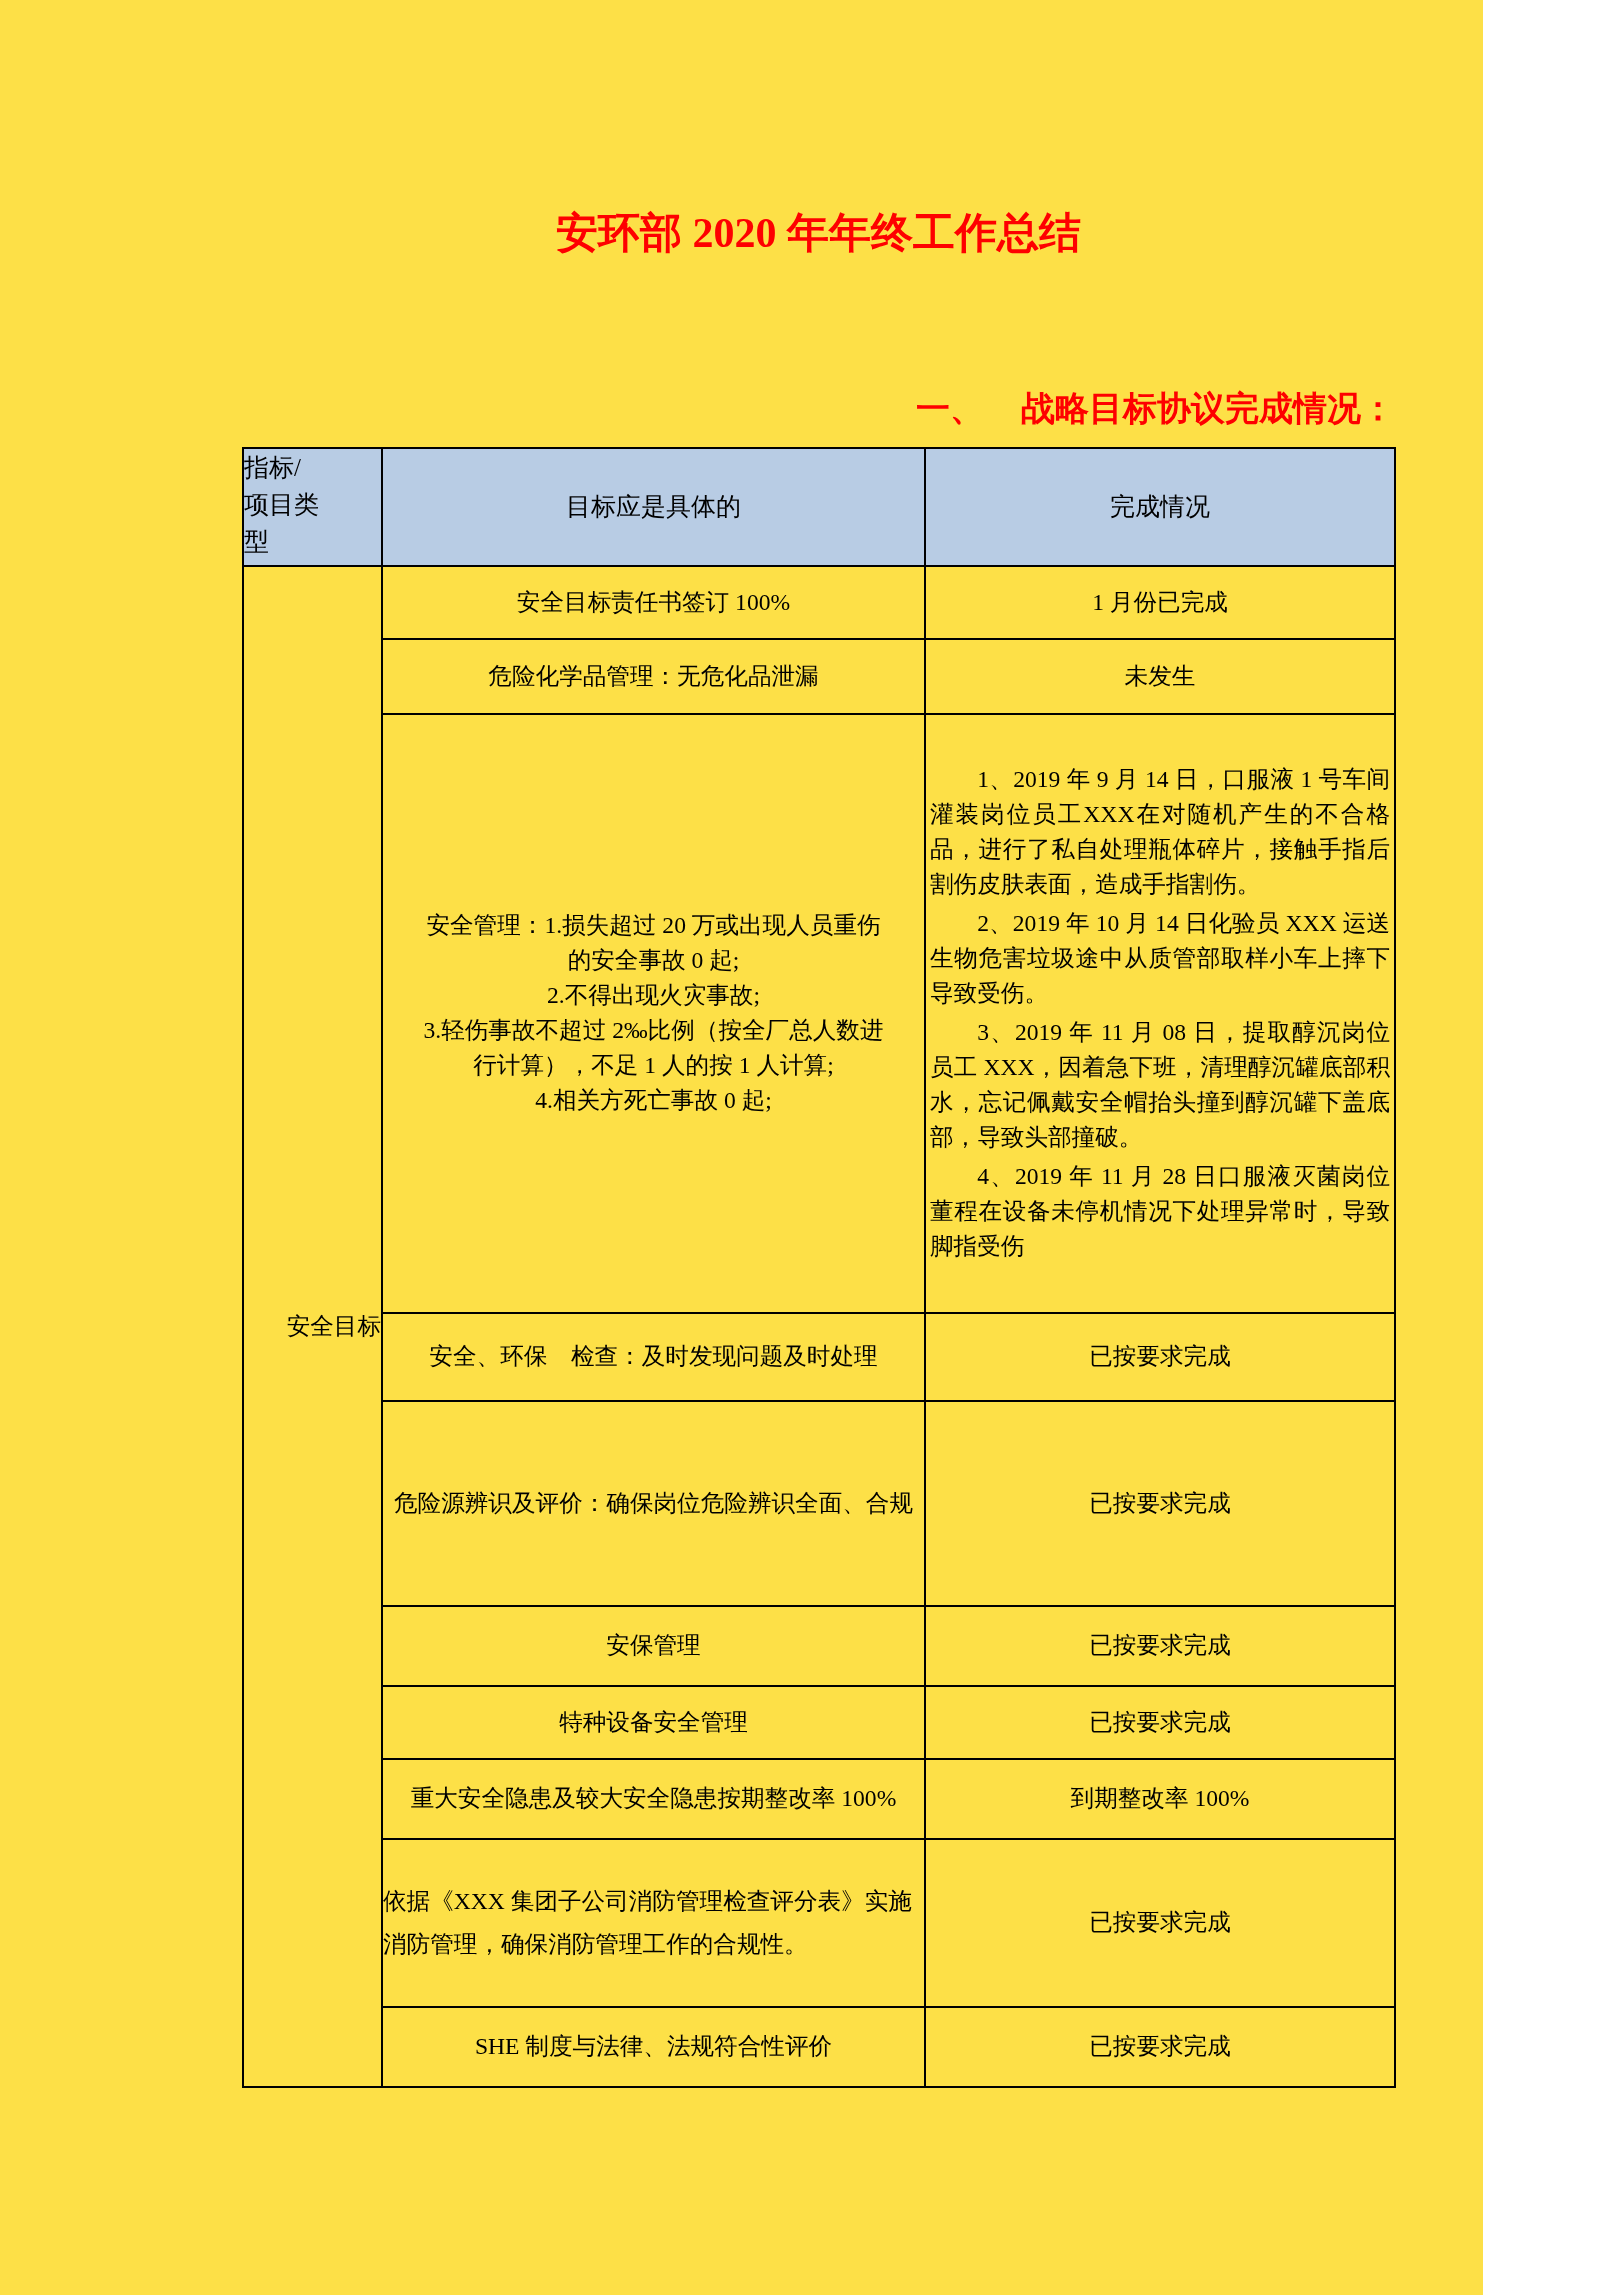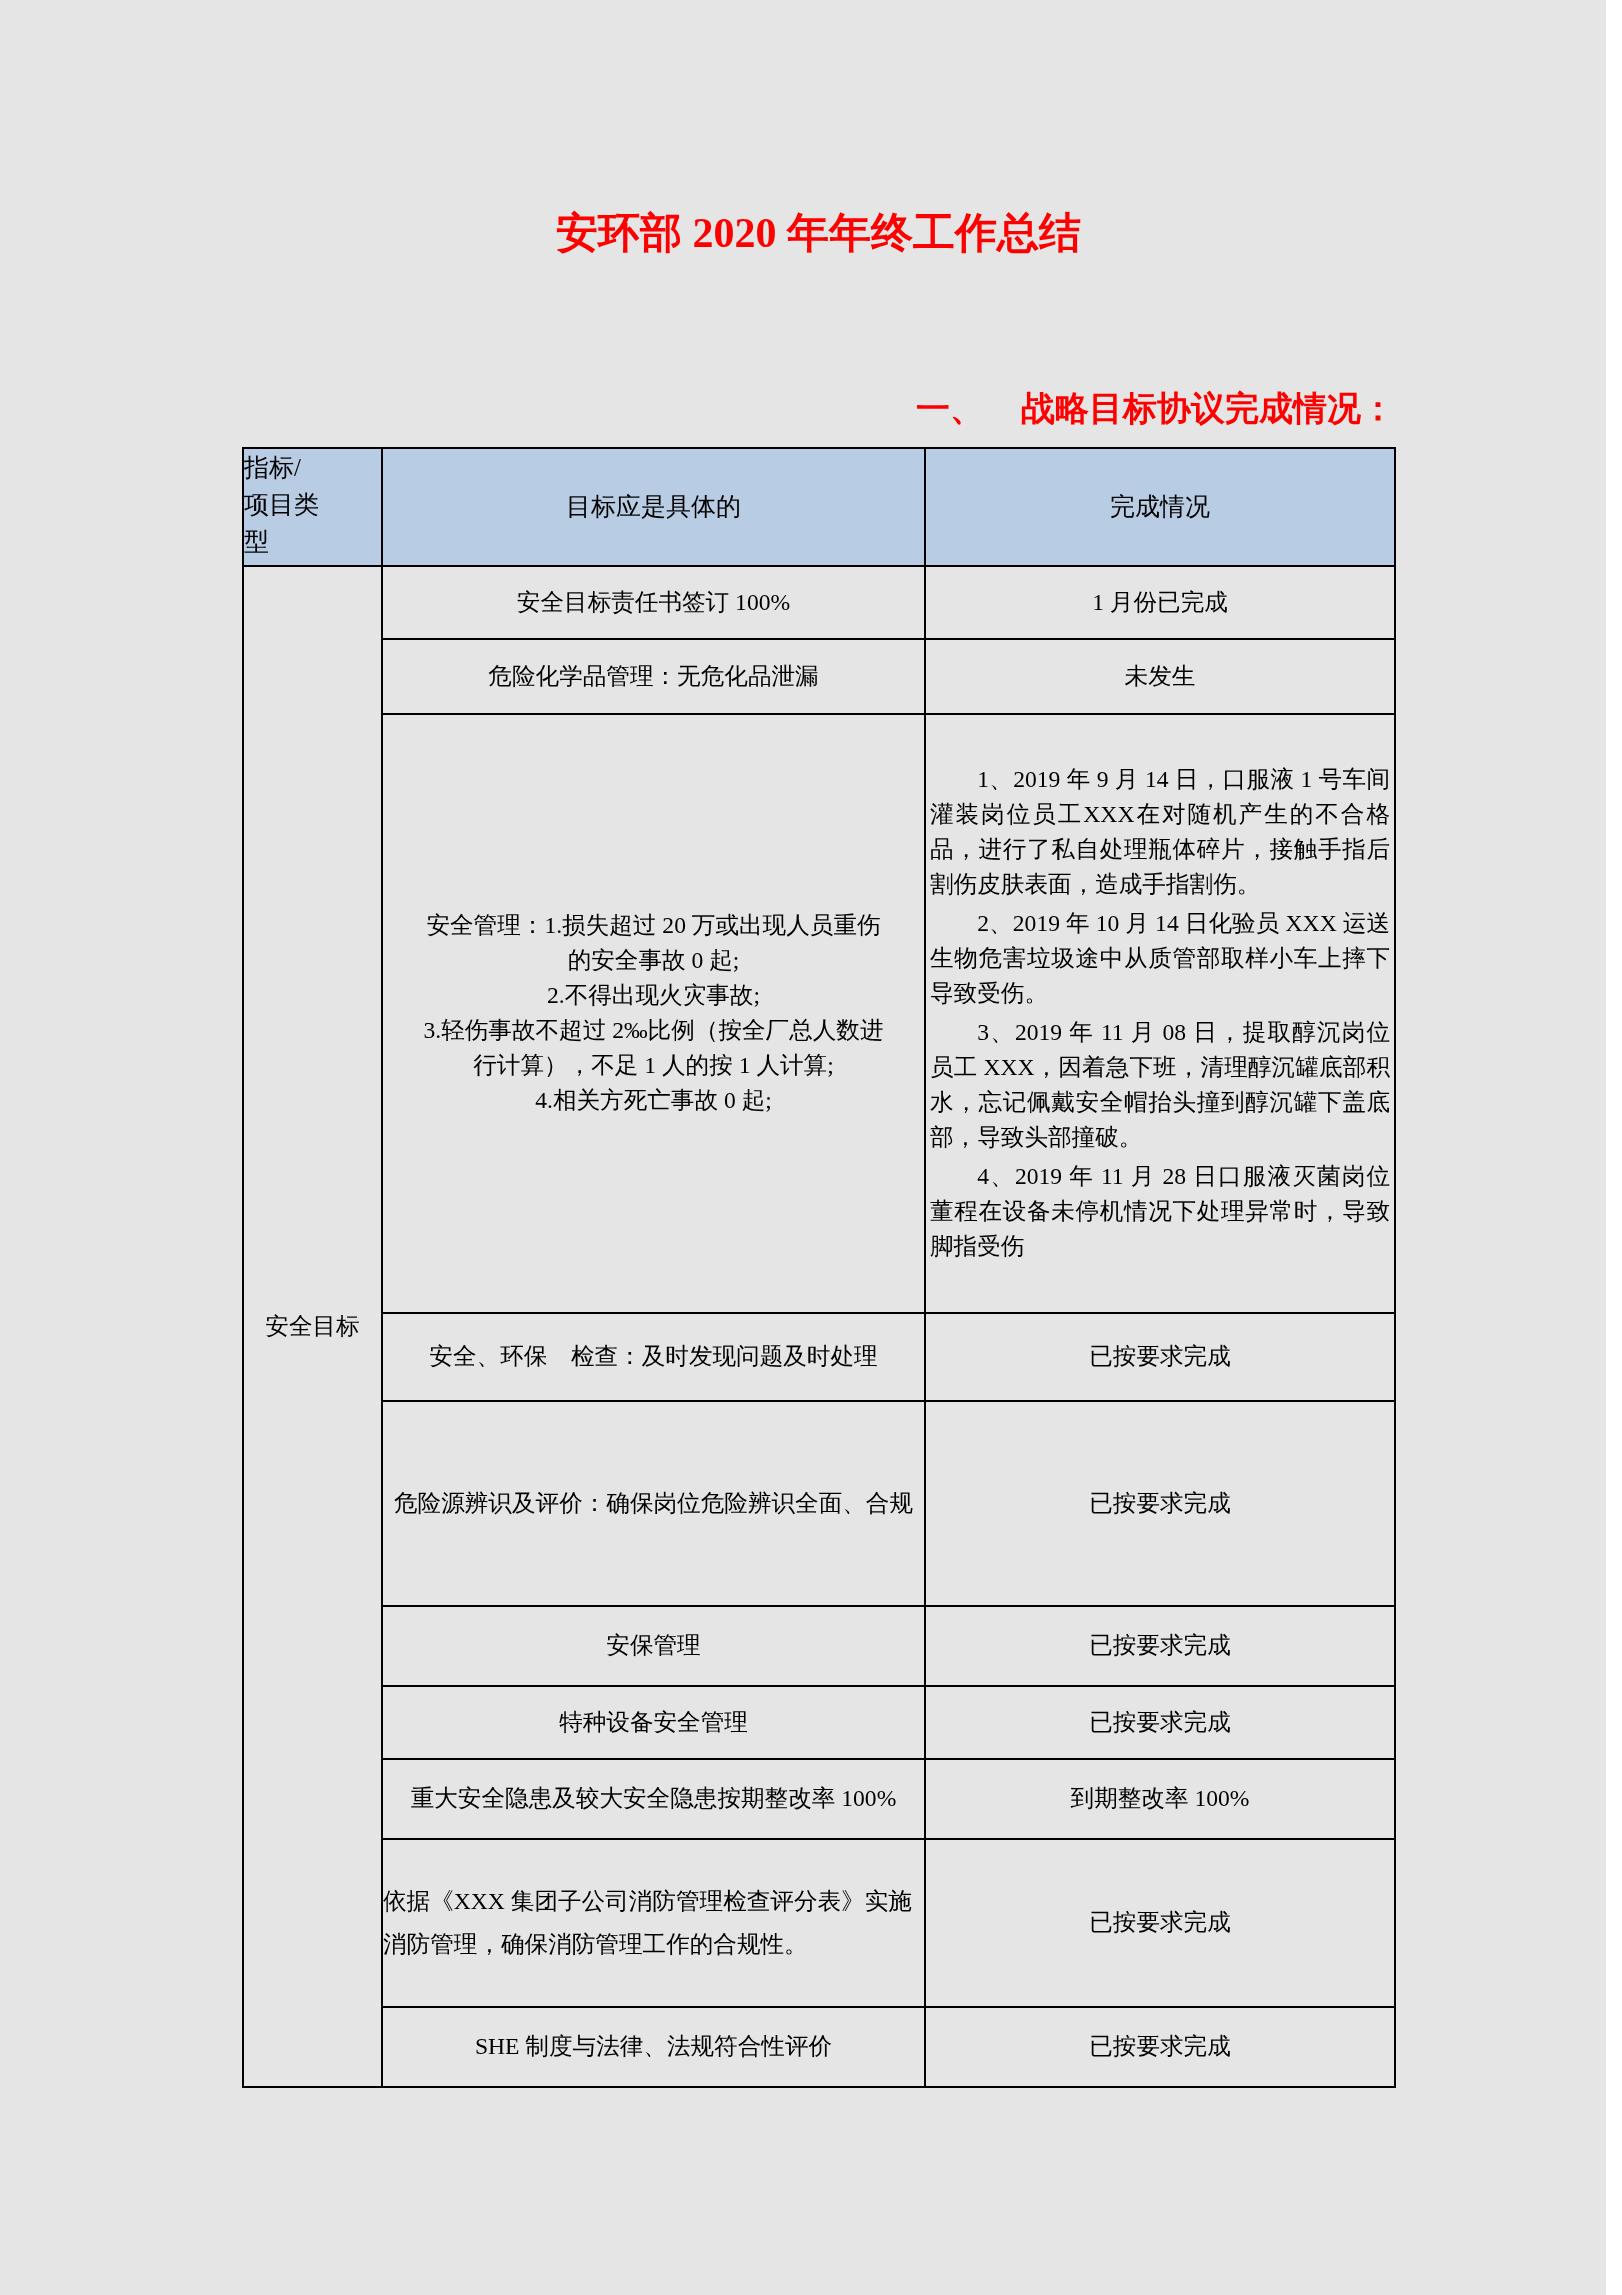--- a/index.html
+++ b/index.html
@@ -1,20 +1,20 @@
 <!DOCTYPE html>
 <html style="font-size:10.5px"><head>
 <meta charset="utf-8">
 <style>
   html,body{margin:0;padding:0;background:#ffffff;}
   .page{
     position:relative;
-    width:1606px;
+    width:1483px;
     height:2295px;
-    background:#e5e5e5;
+    background:#fde047;
     overflow:hidden;
     font-family:"Liberation Serif","DejaVu Serif",serif;
     color:#000000;
   }
   .content{
     margin-left:242px;
     width:1153px;
   }
   .doc-title{
     margin:0;
@@ -63,21 +63,21 @@
     text-align:center;
     font-size:25px;
   }
   th.idx-header{
     vertical-align:top;
     text-align:left;
     padding:3.9px 0 0 9.2px;
   }
   th.idx-header .hline{line-height:37px;}
   td.category-cell{
-    text-align:center;
+    text-align:right;
     vertical-align:middle;
     font-size:23.6px;
   }
   td.goal-cell{
     text-align:center;
     vertical-align:middle;
     padding:0 19.6px;
     line-height:1.65;
   }
   td.status-cell{

